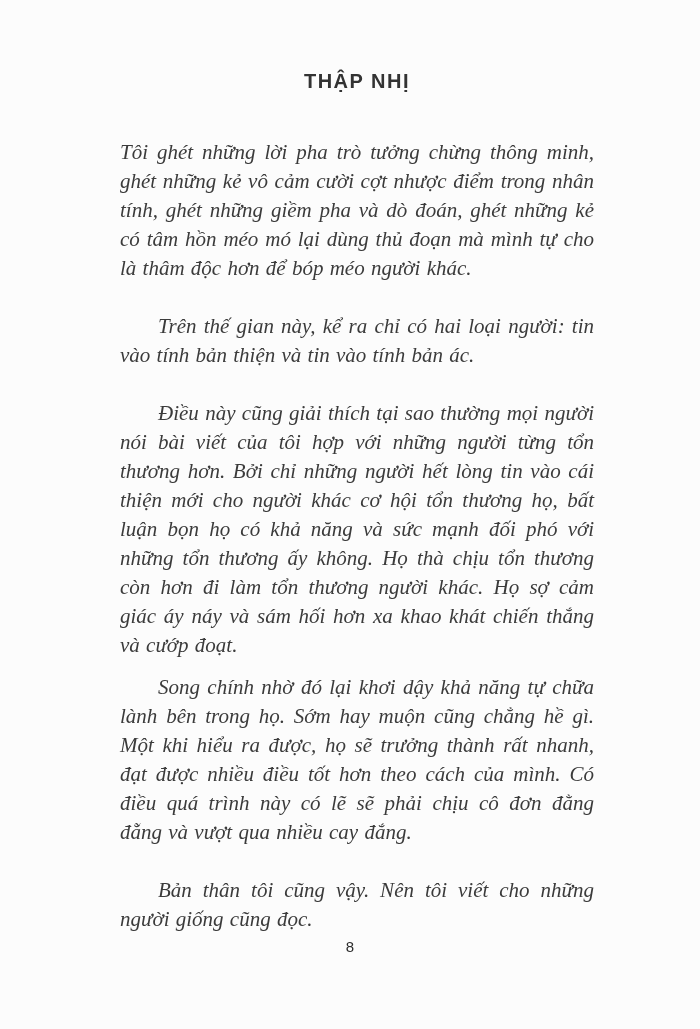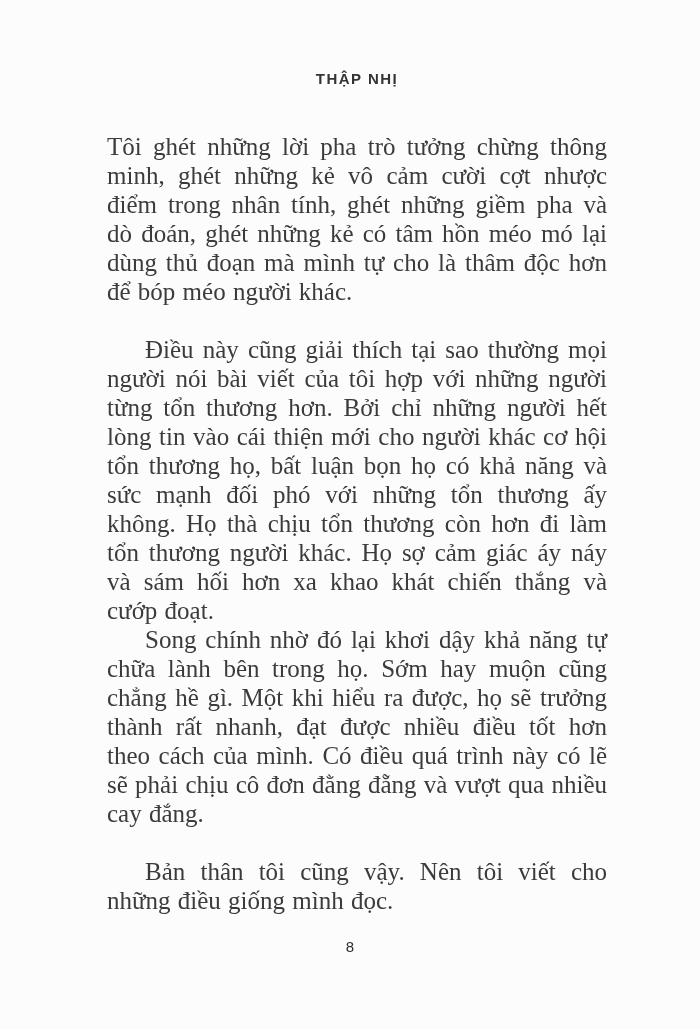--- a/index.html
+++ b/index.html
@@ -18,33 +18,34 @@
     height: 1029px;
     box-sizing: border-box;
     background: #fcfcfc;
     padding: 70px 93px 0 107px;
     font-family: "Liberation Serif", serif;
     color: #3b3b3b;
   }
   .running-head {
     text-align: center;
     font-family: "Liberation Sans", sans-serif;
-    font-size: 15px;
+    font-size: 20px;
     font-weight: 600;
     letter-spacing: 1.5px;
     color: #333333;
     margin: 0 0 45px 0;
   }
   .body-text p {
-    margin: 0;
-    font-size: 25px;
+    margin: 13px;
+    font-size: 21px;
     line-height: 29px;
     text-align: justify;
     text-justify: inter-word;
     word-spacing: 1px;
+    font-style: italic;
   }
   .body-text p.indent {
     text-indent: 38px;
   }
   .body-text p.space-before {
     margin-top: 29px;
   }
   .page-number {
     position: absolute;
     left: 0;
@@ -58,20 +59,21 @@
 </style>
 </head>
 <body>
 
 <div class="page">
 
   <div class="running-head">THẬP NHỊ</div>
 
   <div class="body-text">
     <p class="no-indent">Tôi ghét những lời pha trò tưởng chừng thông minh, ghét những kẻ vô cảm cười cợt nhược điểm trong nhân tính, ghét những giềm pha và dò đoán, ghét những kẻ có tâm hồn méo mó lại dùng thủ đoạn mà mình tự cho là thâm độc hơn để bóp méo người khác.</p>
+    <p class="indent space-before">Trên thế gian này, kể ra chỉ có hai loại người: tin vào tính bản thiện và tin vào tính bản ác.</p>
     <p class="indent space-before">Điều này cũng giải thích tại sao thường mọi người nói bài viết của tôi hợp với những người từng tổn thương hơn. Bởi chỉ những người hết lòng tin vào cái thiện mới cho người khác cơ hội tổn thương họ, bất luận bọn họ có khả năng và sức mạnh đối phó với những tổn thương ấy không. Họ thà chịu tổn thương còn hơn đi làm tổn thương người khác. Họ sợ cảm giác áy náy và sám hối hơn xa khao khát chiến thắng và cướp đoạt.</p>
     <p class="indent">Song chính nhờ đó lại khơi dậy khả năng tự chữa lành bên trong họ. Sớm hay muộn cũng chẳng hề gì. Một khi hiểu ra được, họ sẽ trưởng thành rất nhanh, đạt được nhiều điều tốt hơn theo cách của mình. Có điều quá trình này có lẽ sẽ phải chịu cô đơn đằng đẵng và vượt qua nhiều cay đắng.</p>
-    <p class="indent space-before">Bản thân tôi cũng vậy. Nên tôi viết cho những điều giống mình đọc.</p>
+    <p class="indent space-before">Bản thân tôi cũng vậy. Nên tôi viết cho những người giống cũng đọc.</p>
   </div>
 
   <div class="page-number">8</div>
 
 </div>
 
 </body></html>

